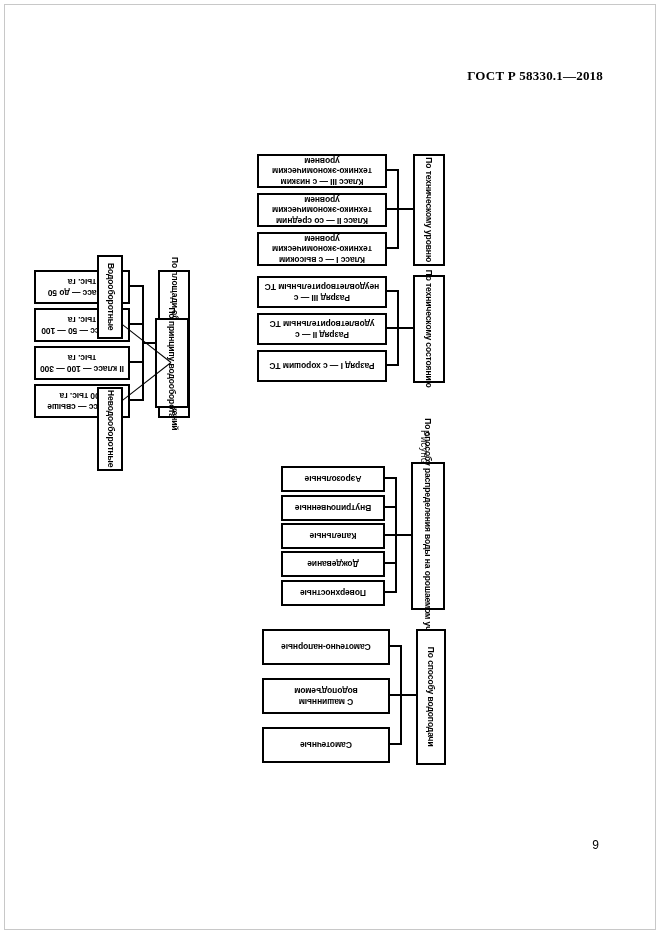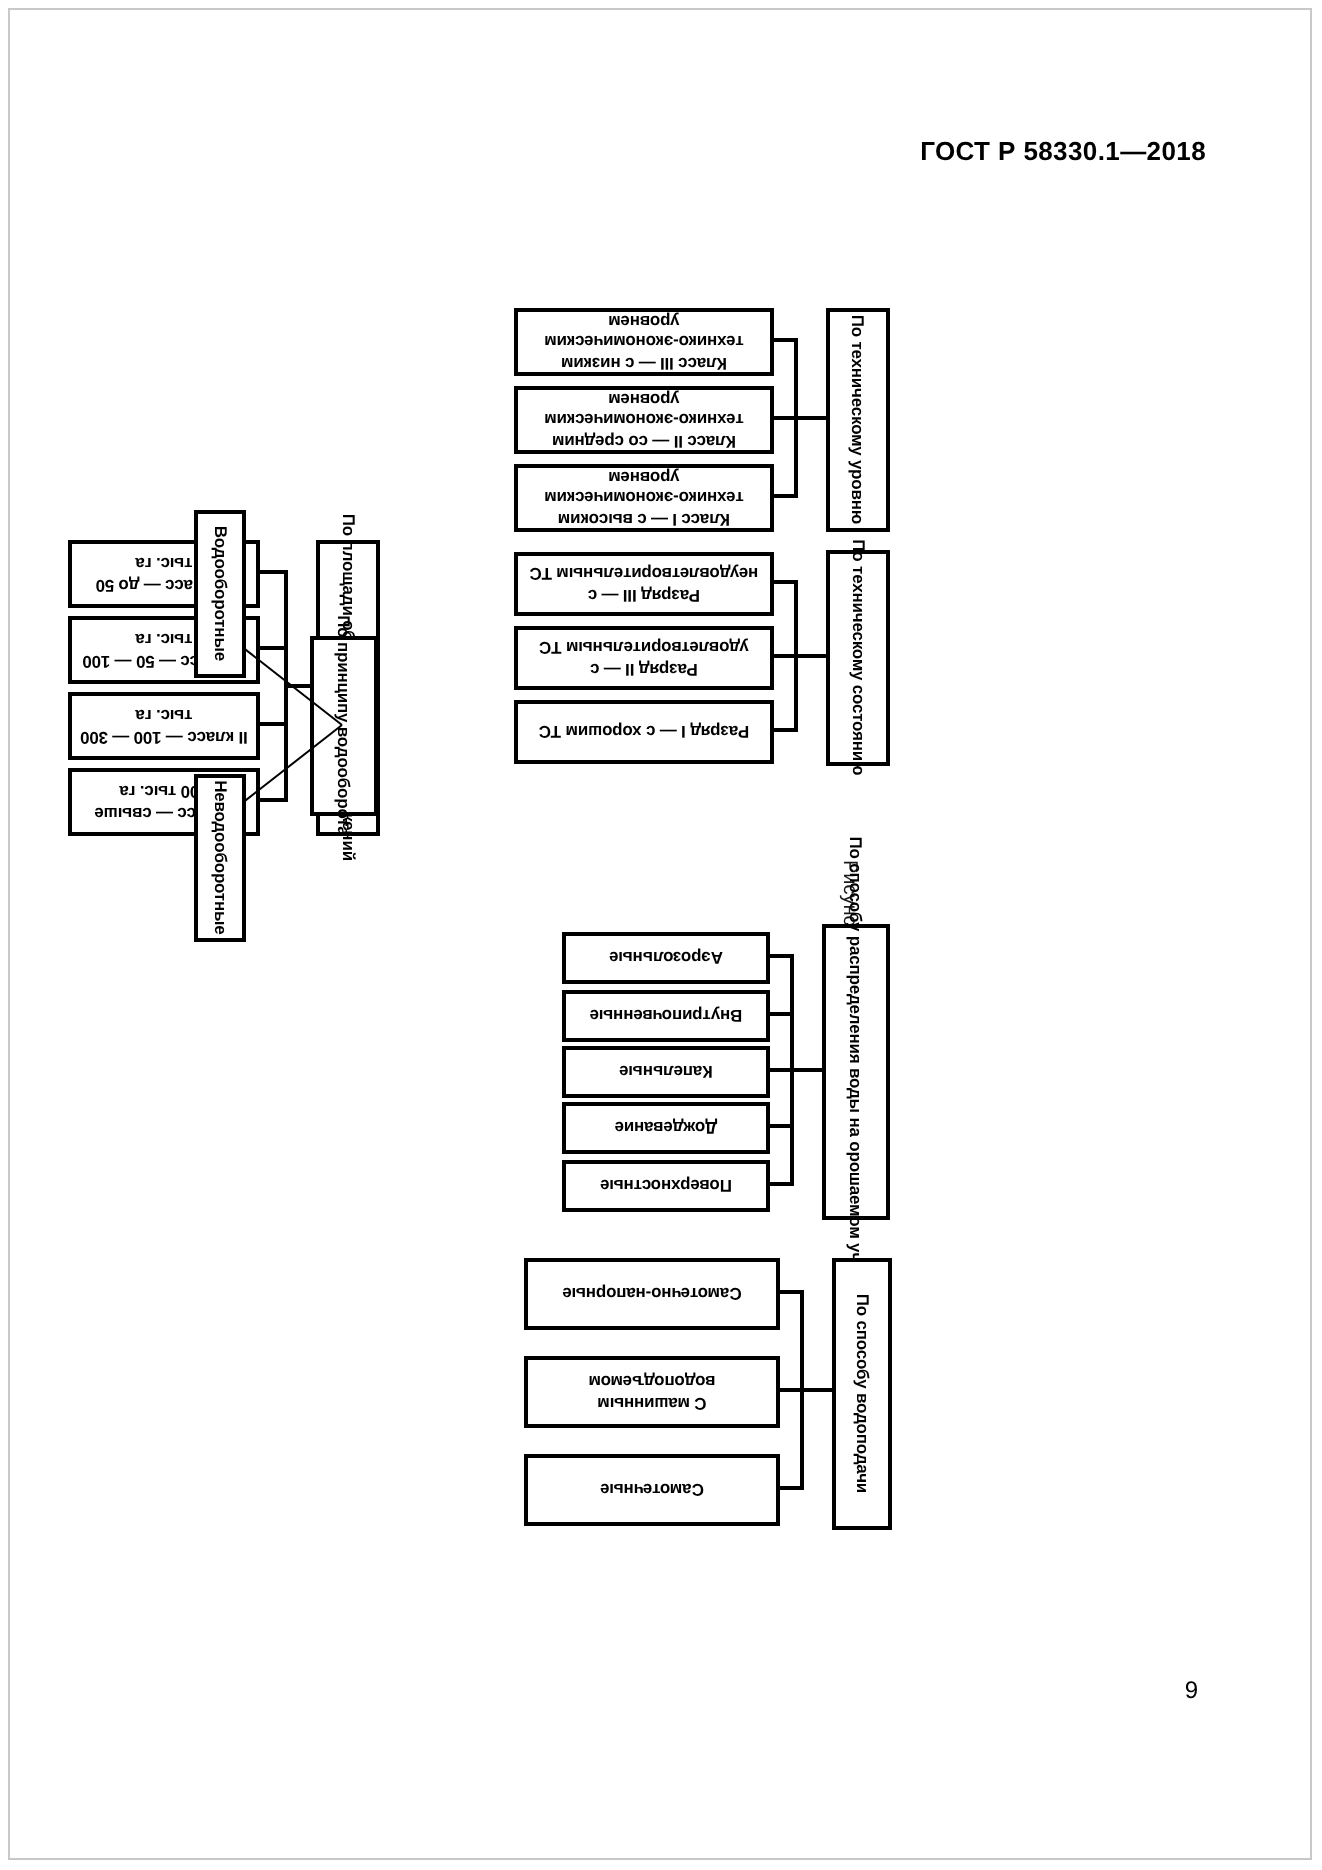--- a/index.html
+++ b/index.html
@@ -29,20 +29,21 @@
 
   
   .doc-header {
     position: absolute;
     right: 58px;
     top: 68px;
     font-size: 13px;
     font-weight: bold;
     letter-spacing: 0.2px;
     white-space: nowrap;
+    font-family: Liberation Serif, serif;
   }
   .page-number {
     position: absolute;
     right: 62px;
     top: 838px;
     font-size: 12px;
   }
   .figure-caption {
     position: absolute;
     left: 430px;

